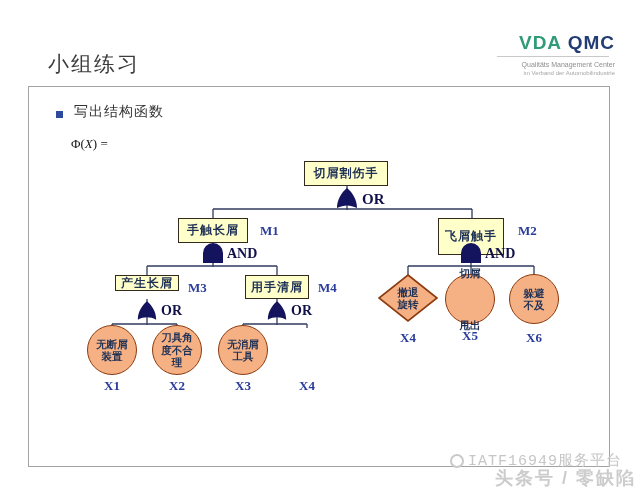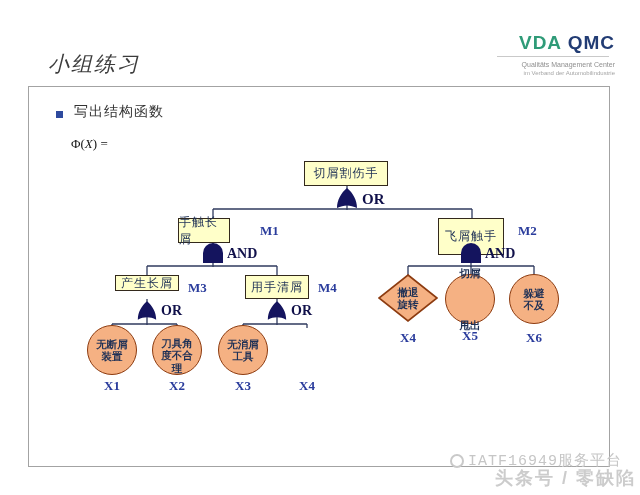--- a/index.html
+++ b/index.html
@@ -4,21 +4,20 @@
 <style>
   html,body{margin:0;padding:0;background:#888;}
   .slide{
     position:relative;width:640px;height:495px;background:#ffffff;
     font-family:"Liberation Sans",sans-serif;overflow:hidden;
   }
   
   .title{
     position:absolute;left:48px;top:50px;font-size:21px;color:#3c3c3c;
     letter-spacing:2px;
-    font-style:italic;
   }
   .logo{position:absolute;left:497px;top:33px;width:118px;text-align:right;}
   .logo-row{font-size:19px;font-weight:bold;letter-spacing:1px;line-height:20px;}
   .logo-vda{color:#2f9b78;}
   .logo-qmc{color:#223c74;}
   .logo-rule{height:1px;background:#c9c9c9;margin:3px 0 3px 0;width:112px;}
   .logo-sub1{font-size:7px;color:#8f8f8f;line-height:9px;}
   .logo-sub2{font-size:6px;color:#a5a5a5;line-height:8px;}
   
   .frame{
@@ -29,21 +28,21 @@
   .bullet-text{position:absolute;left:74px;top:103px;font-size:14px;color:#333;letter-spacing:1px;}
   .formula{
     position:absolute;left:71px;top:136px;font-size:13px;color:#151515;
     font-family:"Liberation Serif",serif;
   }
   .formula .var{font-style:italic;}
   
   .connectors{position:absolute;left:0;top:0;pointer-events:none;}
   .ebox{
     position:absolute;background:#ffffc9;border:1.4px solid #33291c;
-    color:#1f3156;font-weight:normal;font-size:12px;
+    color:#1f3156;font-weight:bold;font-size:12px;
     display:flex;align-items:center;justify-content:center;
     letter-spacing:1px;box-sizing:border-box;
   }
   .tag{
     position:absolute;font-family:"Liberation Serif",serif;font-weight:bold;
     font-size:13px;color:#2a3c9c;
   }
   .gate{position:absolute;}
   .gate-label{
     position:absolute;font-family:"Liberation Serif",serif;font-weight:bold;
@@ -127,21 +126,21 @@
       <line x1="534" y1="266" x2="534" y2="276"></line>
     </g>
   </svg>
 
   <div class="ebox" style="left:304px;top:161px;width:84px;height:25px;">切屑割伤手</div>
   <svg class="gate" style="left:335px;top:187px;" width="24" height="22" viewBox="0 0 24 22">
     <path d="M12,1 C18,6 22,13 22,21 C15,17.5 9,17.5 2,21 C2,13 6,6 12,1 Z" fill="#14145e"></path>
   </svg>
   <div class="gate-label" style="left:362px;top:191px;font-size:15px;">OR</div>
 
-  <div class="ebox" style="left:178px;top:218px;width:52px;height:25px;">手触长屑</div>
+  <div class="ebox" style="left:178px;top:218px;width:70px;height:25px;">手触长屑</div>
   <div class="tag" style="left:260px;top:223px;">M1</div>
   <svg class="gate" style="left:202px;top:243px;" width="22" height="20" viewBox="0 0 22 20">
     <path d="M1,20 L1,10 A10,10 0 0 1 21,10 L21,20 Z" fill="#14145e"></path>
   </svg>
   <div class="gate-label" style="left:227px;top:246px;">AND</div>
 
   <div class="ebox" style="left:438px;top:218px;width:66px;height:37px;">飞屑触手</div>
   <div class="tag" style="left:518px;top:223px;">M2</div>
   <svg class="gate" style="left:460px;top:243px;" width="22" height="20" viewBox="0 0 22 20">
     <path d="M1,20 L1,10 A10,10 0 0 1 21,10 L21,20 Z" fill="#14145e"></path>
@@ -159,21 +158,21 @@
   <div class="tag" style="left:318px;top:280px;">M4</div>
   <svg class="gate" style="left:266px;top:300px;" width="22" height="21" viewBox="0 0 24 22">
     <path d="M12,1 C18,6 22,13 22,21 C15,17.5 9,17.5 2,21 C2,13 6,6 12,1 Z" fill="#14145e"></path>
   </svg>
   <div class="gate-label" style="left:291px;top:303px;">OR</div>
 
   <div class="circ" style="left:87px;top:325px;">
     <div>无断屑</div>
     <div>装置</div>
   </div>
-  <div class="circ" style="left:152px;top:325px;justify-content:flex-end;">
+  <div class="circ" style="left:152px;top:325px;">
     <div>刀具角</div>
     <div>度不合</div>
     <div>理</div>
   </div>
   <div class="circ" style="left:218px;top:325px;">
     <div>无消屑</div>
     <div>工具</div>
   </div>
   <div class="xtag" style="left:95px;top:378px;">X1</div>
   <div class="xtag" style="left:160px;top:378px;">X2</div>

